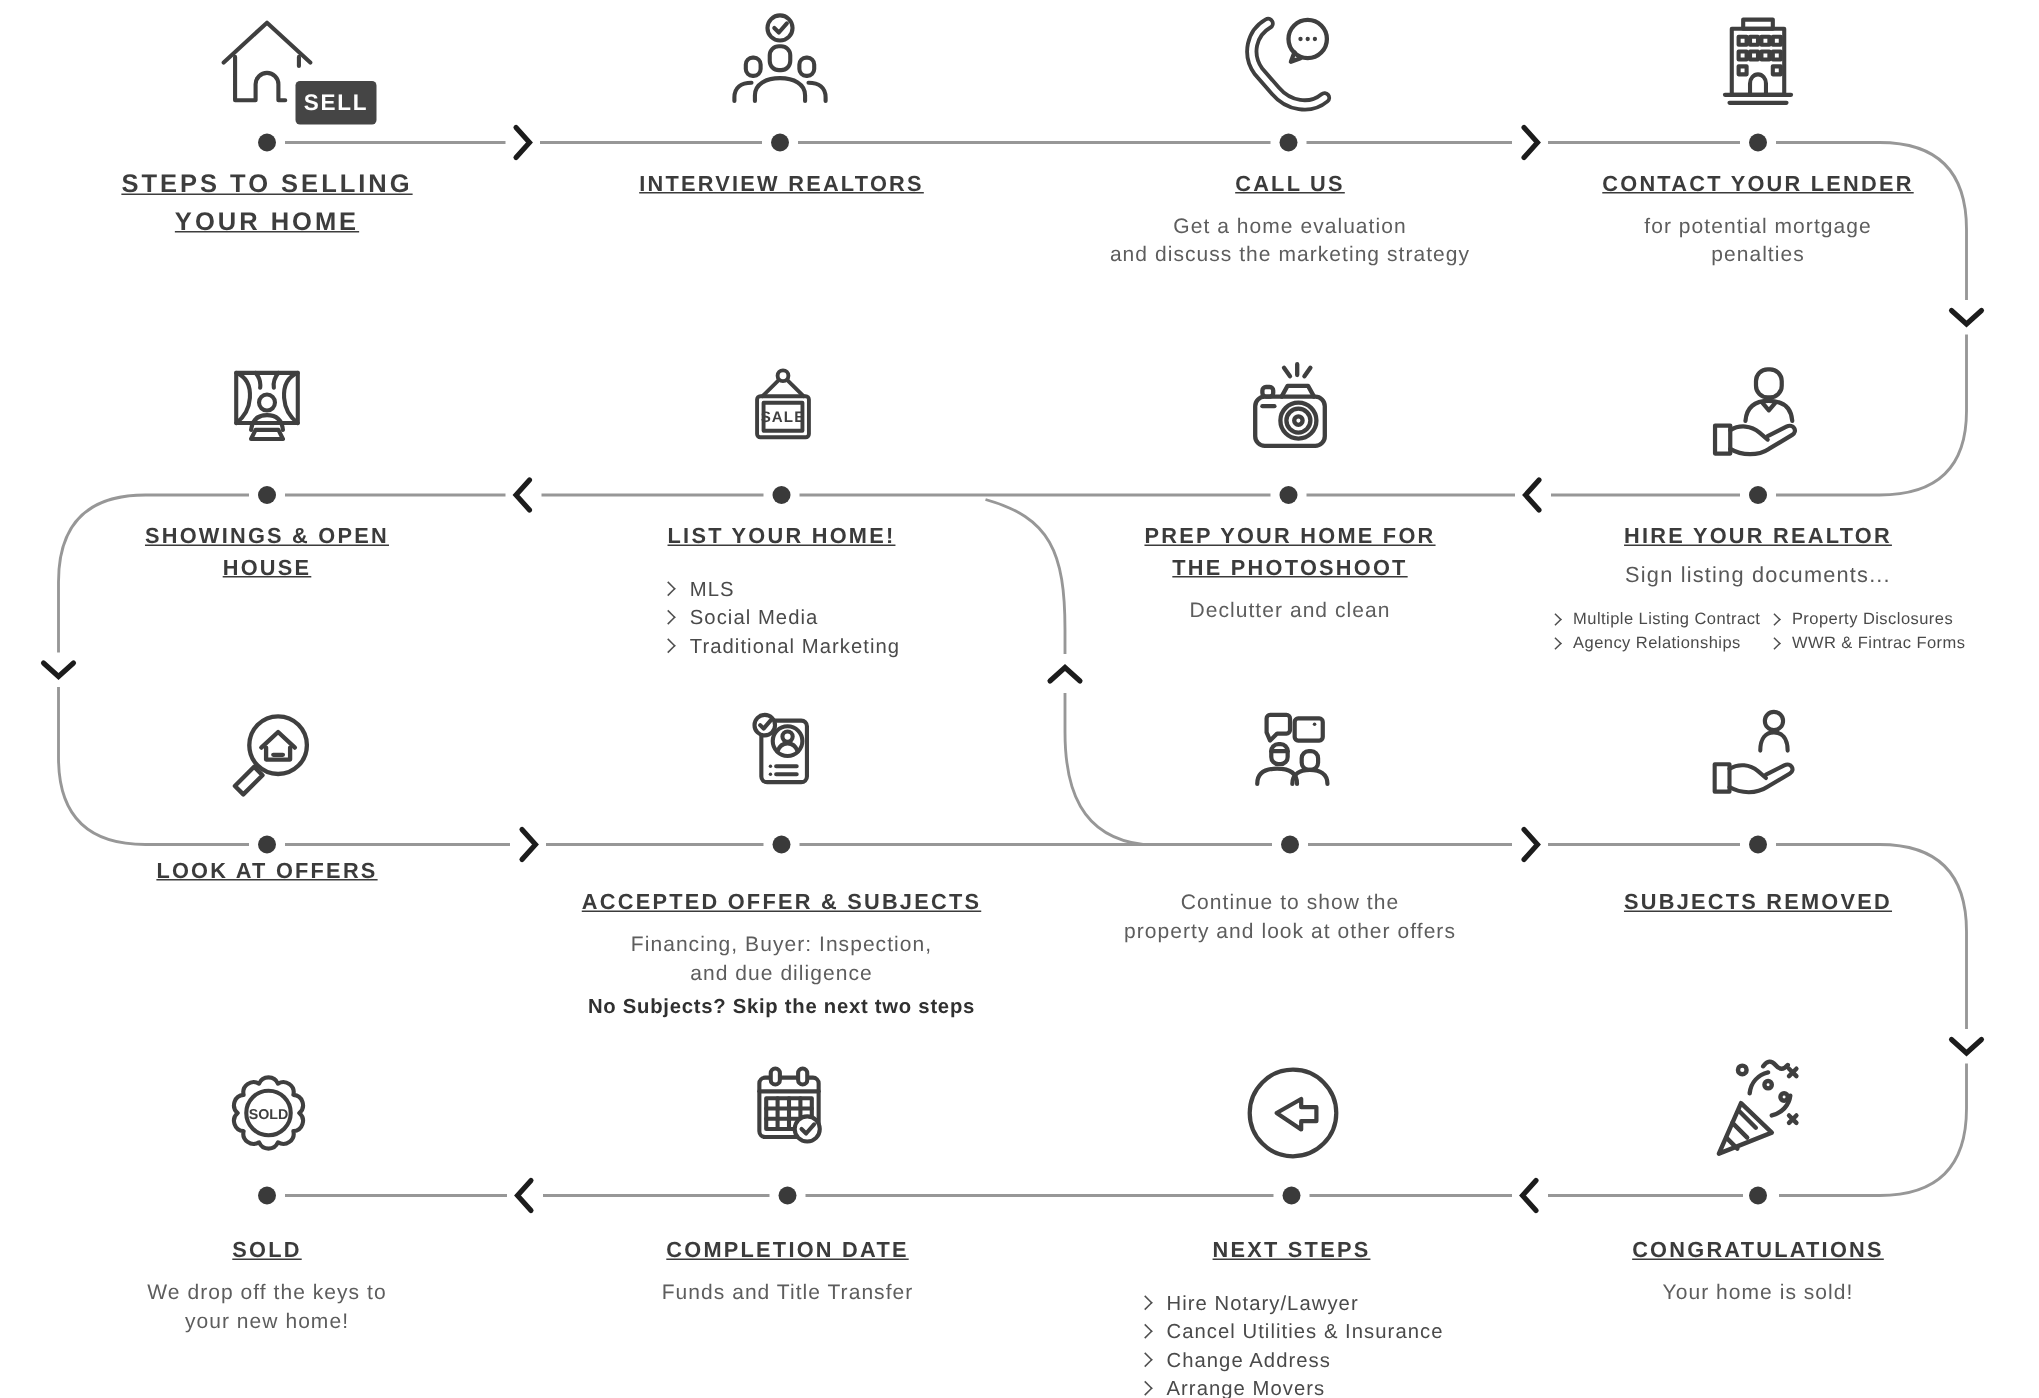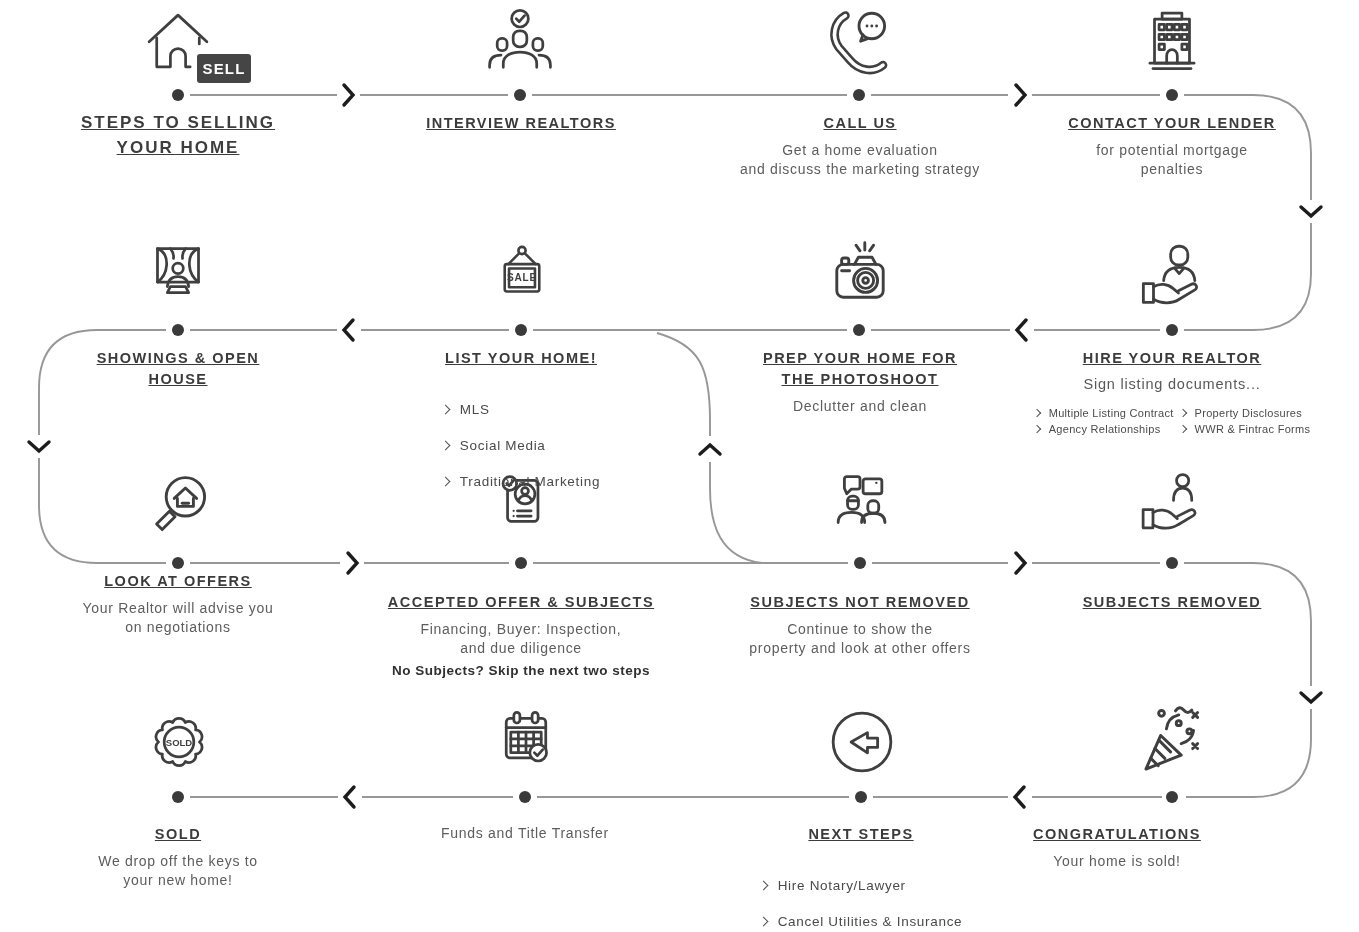--- a/index.html
+++ b/index.html
@@ -18,21 +18,21 @@
   .sign-text { font-family:"Liberation Sans",sans-serif; font-weight:bold; fill:#3f3f3f; stroke:none; }
 
   .txt { position:absolute; width:340px; text-align:center; }
   .title { font-weight:700; font-size:14.5px; letter-spacing:1.5px; color:#3b3b3b; line-height:21px; margin:0 0 7px 0;text-decoration:underline; }
   .start-title { font-size:17px; letter-spacing:2px; line-height:25px; color:#3d3d3d; }
   .desc { font-size:14px; color:#5d5d5d; letter-spacing:0.7px; line-height:19px; }
   .note { font-weight:700; font-size:13.5px; color:#303030; letter-spacing:0.5px; line-height:19px; margin-top:3px; }
   .subtitle { font-size:14.5px; color:#585858; letter-spacing:0.8px; margin:2px 0 13px 0; }
 
   .bullets { display:inline-block; text-align:left; margin-top:7px; }
-  .bullet-row { display:flex; align-items:center; font-size:13.5px; color:#4a4a4a; letter-spacing:0.7px; line-height:19px;margin-top:17px; }
+  .bullet-row { display:flex; align-items:center; font-size:13.5px; color:#4a4a4a; letter-spacing:0.7px; line-height:19px; }
   .chev { display:inline-block; width:6px; height:6px; border-top:1.8px solid #4f4f4f; border-right:1.8px solid #4f4f4f; transform:rotate(45deg); margin-right:11px; flex:none; }
   .mini-cols { display:flex; justify-content:center; gap:6px; }
   .mini-col { text-align:left; }
   .mini-row { display:flex; align-items:center; font-size:11px; color:#4a4a4a; letter-spacing:0.3px; line-height:16px; }
   .chev-mini { display:inline-block; width:5px; height:5px; border-top:1.6px solid #4f4f4f; border-right:1.6px solid #4f4f4f; transform:rotate(45deg); margin-right:9px; flex:none; }
 
   .sell-tag {
     position:absolute; left:197px; top:54px; width:54px; height:29px;
     background:#454545; color:#ffffff; border-radius:3px;
     display:flex; align-items:center; justify-content:center;
@@ -63,21 +63,21 @@
   .t2  { left:690px;  top:113px; }
   .t3  { left:1002px; top:113px; }
   .t4  { left:1002px; top:348px; }
   .t5  { left:690px;  top:348px; }
   .t6  { left:351px;  top:348px; }
   .t7  { left:8px;    top:348px; }
   .t8  { left:8px;    top:571px; }
   .t9  { left:351px;  top:592px; }
   .t10 { left:690px;  top:592px; }
   .t11 { left:1002px; top:592px; }
-  .t12 { left:947px; top:824px; }
+  .t12 { left:1002px; top:824px; }
   .t13 { left:691px;  top:824px; }
   .t14 { left:355px;  top:824px; }
   .t15 { left:8px;    top:824px; }
 </style>
 </head>
 <body>
 
 <div class="canvas">
 
   <svg id="flow-svg" width="1359" height="932" viewBox="0 0 1359 932">
@@ -459,37 +459,32 @@
 
   <div class="txt t7">
     <div class="title">
       <div>SHOWINGS &amp; OPEN</div>
       <div>HOUSE</div>
     </div>
   </div>
 
   <div class="txt t8">
     <div class="title">LOOK AT OFFERS</div>
-    <div class="desc">
-      <div>Your Realtor will advise you</div>
-      <div>on negotiations</div>
-    </div>
   </div>
 
   <div class="txt t9">
     <div class="title">ACCEPTED OFFER &amp; SUBJECTS</div>
     <div class="desc">
       <div>Financing, Buyer: Inspection,</div>
       <div>and due diligence</div>
     </div>
     <div class="note">No Subjects? Skip the next two steps</div>
   </div>
 
   <div class="txt t10">
-    <div class="title">SUBJECTS NOT REMOVED</div>
     <div class="desc">
       <div>Continue to show the</div>
       <div>property and look at other offers</div>
     </div>
   </div>
 
   <div class="txt t11">
     <div class="title">SUBJECTS REMOVED</div>
   </div>
 
@@ -516,20 +511,21 @@
           <span>Change Address</span>
         </div>
       <div class="bullet-row">
           <span class="chev"></span>
           <span>Arrange Movers</span>
         </div>
     </div>
   </div>
 
   <div class="txt t14">
+    <div class="title">COMPLETION DATE</div>
     <div class="desc">
       <div>Funds and Title Transfer</div>
     </div>
   </div>
 
   <div class="txt t15">
     <div class="title">SOLD</div>
     <div class="desc">
       <div>We drop off the keys to</div>
       <div>your new home!</div>

